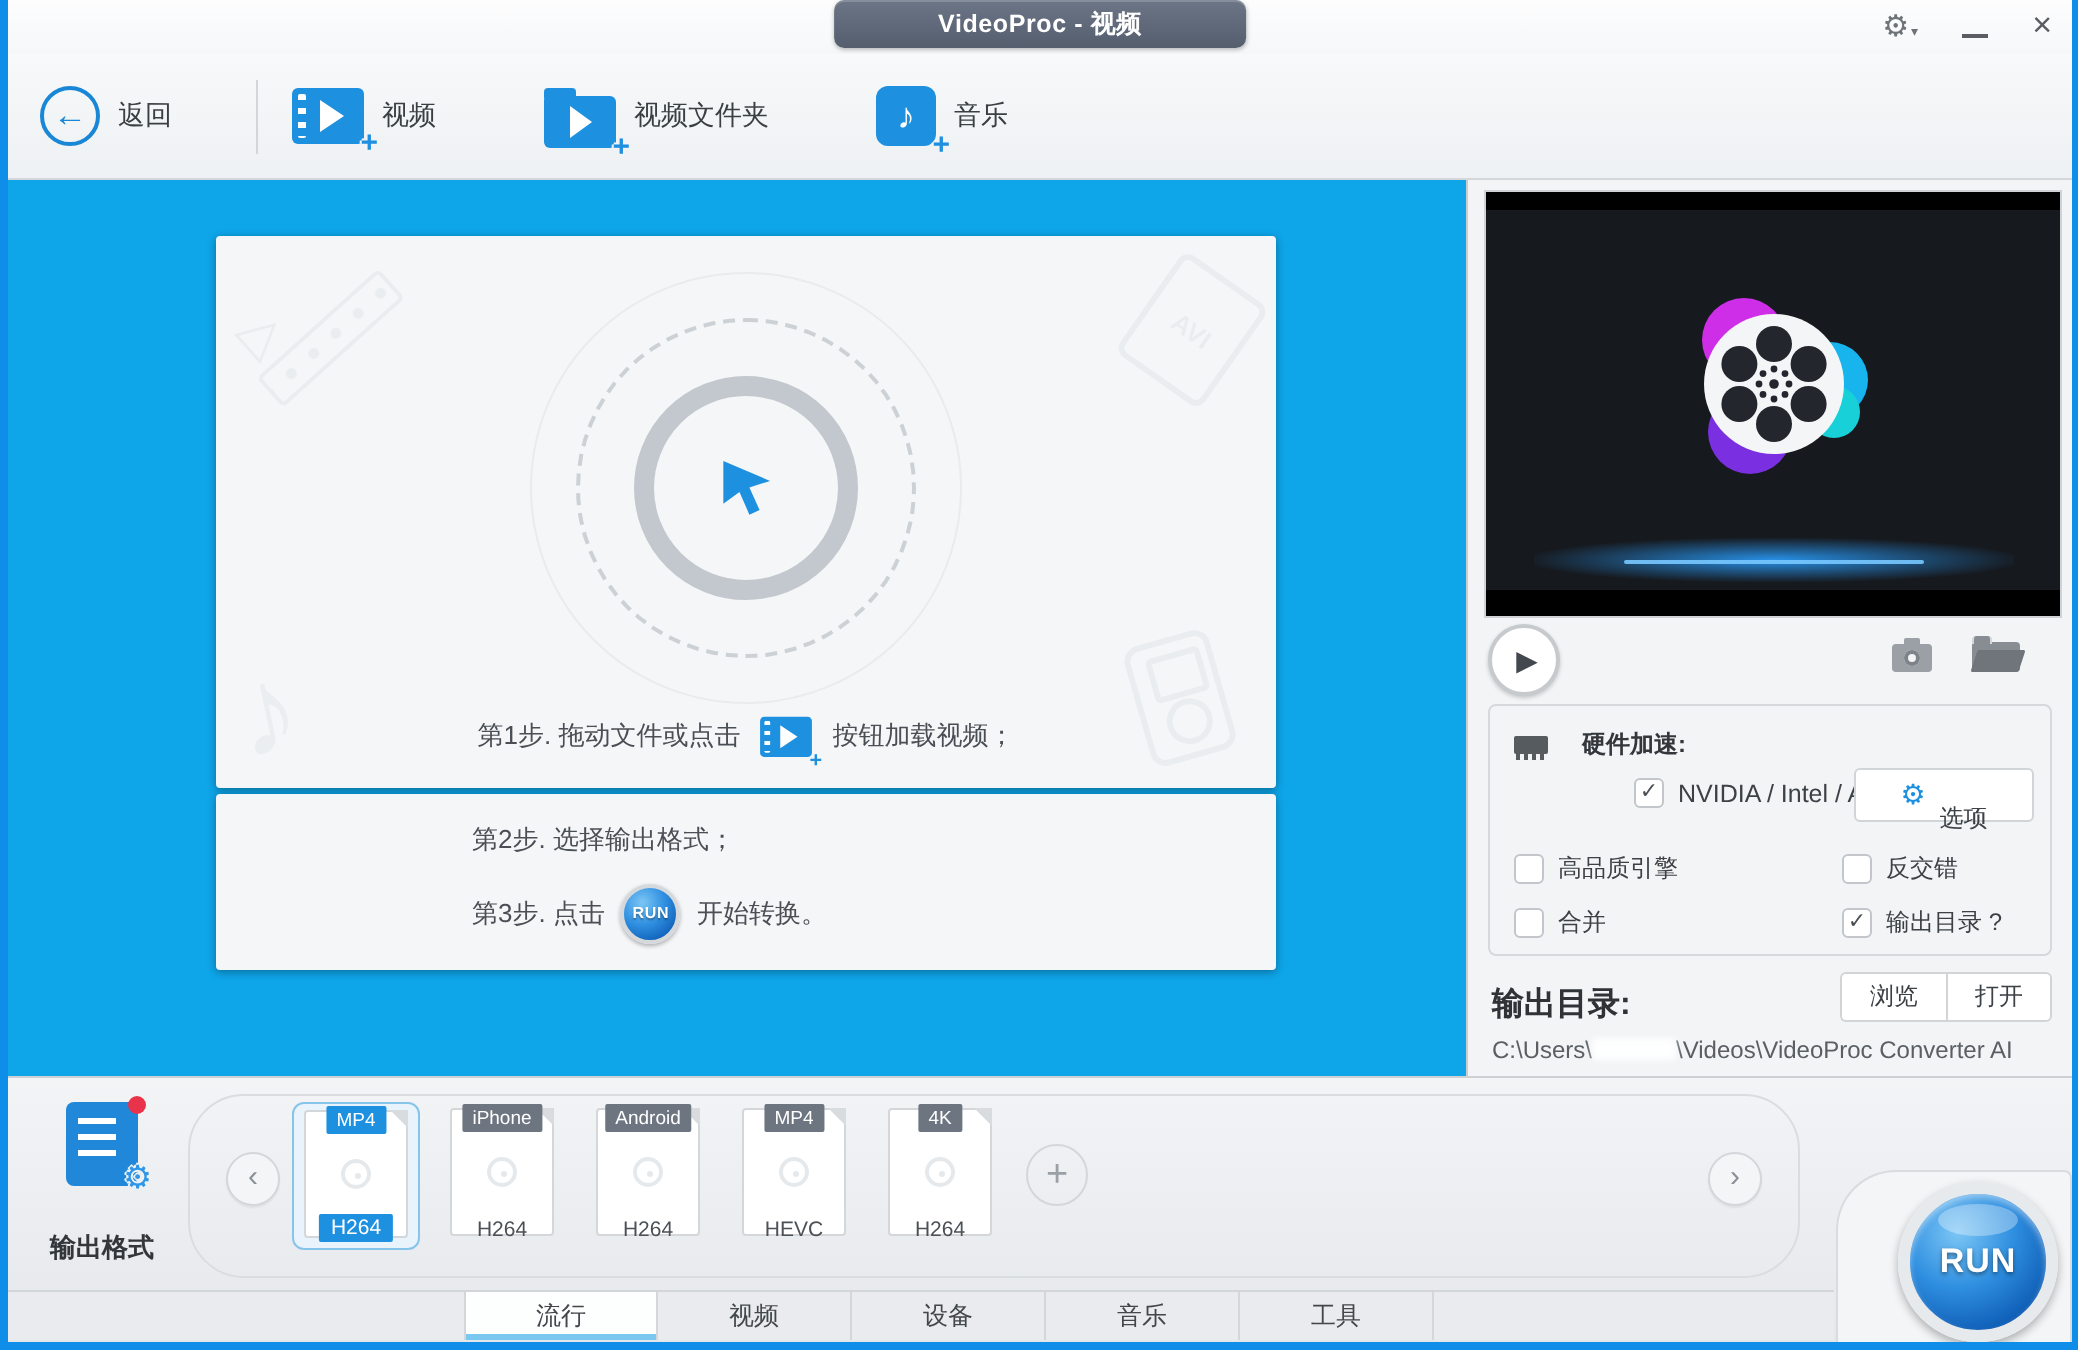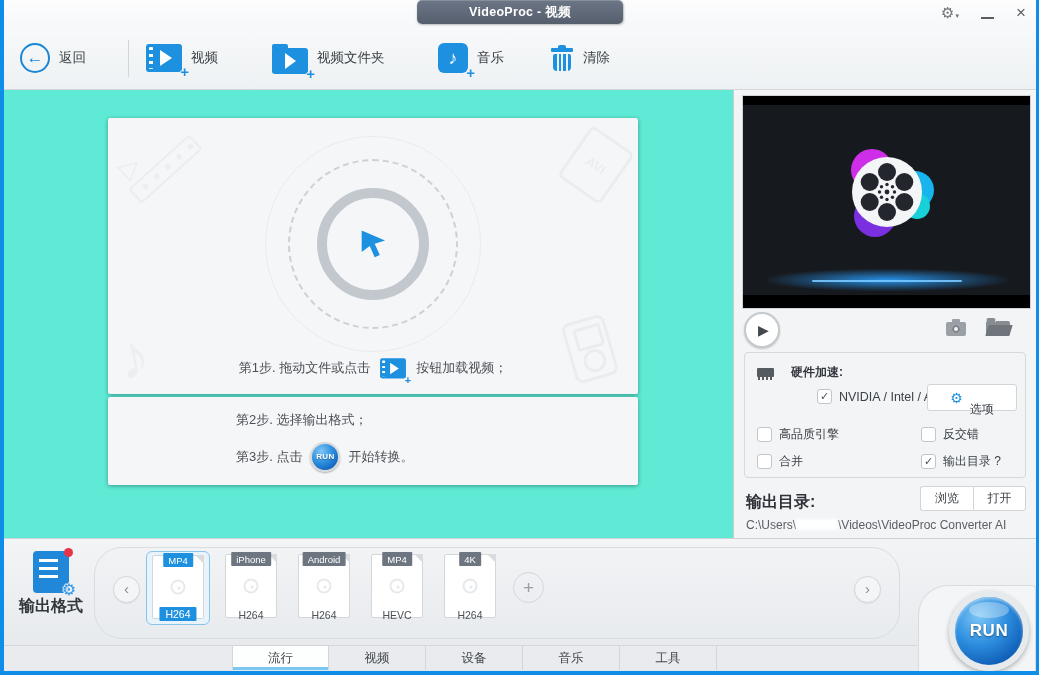--- a/index.html
+++ b/index.html
@@ -63,21 +63,21 @@
     background-image:linear-gradient(90deg, transparent 0 4px,#eef3f7 4px 6px,transparent 6px 8.5px,#eef3f7 8.5px 10.5px,transparent 10.5px 13px,#eef3f7 13px 15px,transparent 15px); }
 
   .promo{ position:absolute; right:14px; top:0; height:100%; display:flex; align-items:center; gap:8px; cursor:pointer; }
   .ic-bell{ width:13px; height:12px; background:#f2600a; border-radius:6px 6px 2px 2px; position:relative; }
   .ic-bell::before{ content:""; position:absolute; top:-3px; left:5px; width:3px; height:3px; background:#f2600a; border-radius:50%; }
   .ic-bell::after{ content:""; position:absolute; bottom:-3px; left:4.5px; width:4px; height:4px; background:#f2600a; border-radius:50%; }
   .promo-label{ font-size:12.5px; color:#2f3338; text-decoration:underline; }
 
   
   .main{ position:absolute; left:0; top:90px; right:0; height:448px; }
-  .stage{ position:absolute; left:0; top:0; width:729px; height:100%; background:#5eead4;padding-left:42px; }
+  .stage{ position:absolute; left:0; top:0; width:729px; height:100%; background:#0ea5e9;padding-left:42px; }
 
   .card{ position:absolute; left:104px; width:530px; background:#f5f6f8; border-radius:2px;
     box-shadow:0 1px 4px rgba(0,0,0,.35); }
   .card1{ top:28px; height:276px; overflow:hidden; }
   .card2{ top:307px; height:88px; display:flex; flex-direction:column; justify-content:center; gap:13px; padding-left:128px; }
 
   .drop-rings{ position:absolute; left:50%; top:126px; transform:translate(-50%,-50%); width:216px; height:216px; }
   .ring-outer{ position:absolute; inset:0; border:1px solid #e9ebed; border-radius:50%; }
   .ring-dash{ position:absolute; inset:23px; border:2px dashed #ccd1d5; border-radius:50%; }
   .ring-solid{ position:absolute; inset:52px; border:10px solid #c2c8cd; border-radius:50%;
@@ -166,21 +166,21 @@
   .bottombar{ position:absolute; left:0; right:0; top:538px; height:133px;
     background:linear-gradient(#f2f4f6,#e5e8eb); border-top:1px solid #cdd1d5; }
 
   .of-block{ position:absolute; left:14px; top:12px; width:66px; cursor:pointer; }
   .ic-format{ width:36px; height:42px; background:#2187d8; border-radius:4px; position:relative; margin:0 auto; }
   .ic-format::before{ content:""; position:absolute; left:6px; right:11px; top:8px; height:19px;
     background:repeating-linear-gradient(#fff 0 3px, transparent 3px 8px); }
   .ic-format .dot{ position:absolute; top:-3px; right:-4px; width:9px; height:9px; background:#e8334a; border-radius:50%; }
   .ic-format .gear{ position:absolute; right:-7px; bottom:-6px; font-size:16px; color:#2f96e8;
     text-shadow:-1px 0 #eef1f3,1px 0 #eef1f3,0 -1px #eef1f3,0 1px #eef1f3; }
-  .of-label{ margin-top:3px; text-align:center; font-size:16px; font-weight:bold; color:#33373c; }
+  .of-label{ margin-top:22px; text-align:center; font-size:13px; font-weight:bold; color:#33373c; }
 
   .tray{ position:absolute; left:90px; top:8px; width:806px; height:92px; border:1px solid #dadde0; border-radius:28px; }
 
   .scroll-btn{ position:absolute; width:27px; height:27px; border-radius:50%; border:1px solid #d4d7da;
     background:#f3f5f7; color:#8a9096; font-size:15px; display:flex; align-items:center; justify-content:center;
     cursor:pointer; box-shadow:0 1px 1px rgba(0,0,0,.06); padding-bottom:2px; }
   .scroll-left{ left:109px; top:37px; }
   .scroll-right{ left:850px; top:37px; }
 
   .fcards{ position:absolute; left:142px; top:12px; display:flex; gap:9px; }
@@ -266,27 +266,20 @@
     <div class="tb-item" style="left:434px">
       <div style="position:relative">
         <div class="ic-music">
             <span>♪</span>
           </div>
         <span class="plus-badge">+</span>
       </div>
       <div class="tb-label">音乐</div>
     </div>
 
-    <div class="tb-item" style="left:546px">
-      <div class="ic-trash">
-          <div class="lid"></div>
-          <div class="bin"></div>
-        </div>
-      <div class="tb-label">清除</div>
-    </div>
 
   </div>
 
   <div class="main">
     <div class="stage">
 
       <div class="card card1">
         <div class="wm wm-strip">
           <span class="tri">▷</span>
             <div class="bar"></div>

